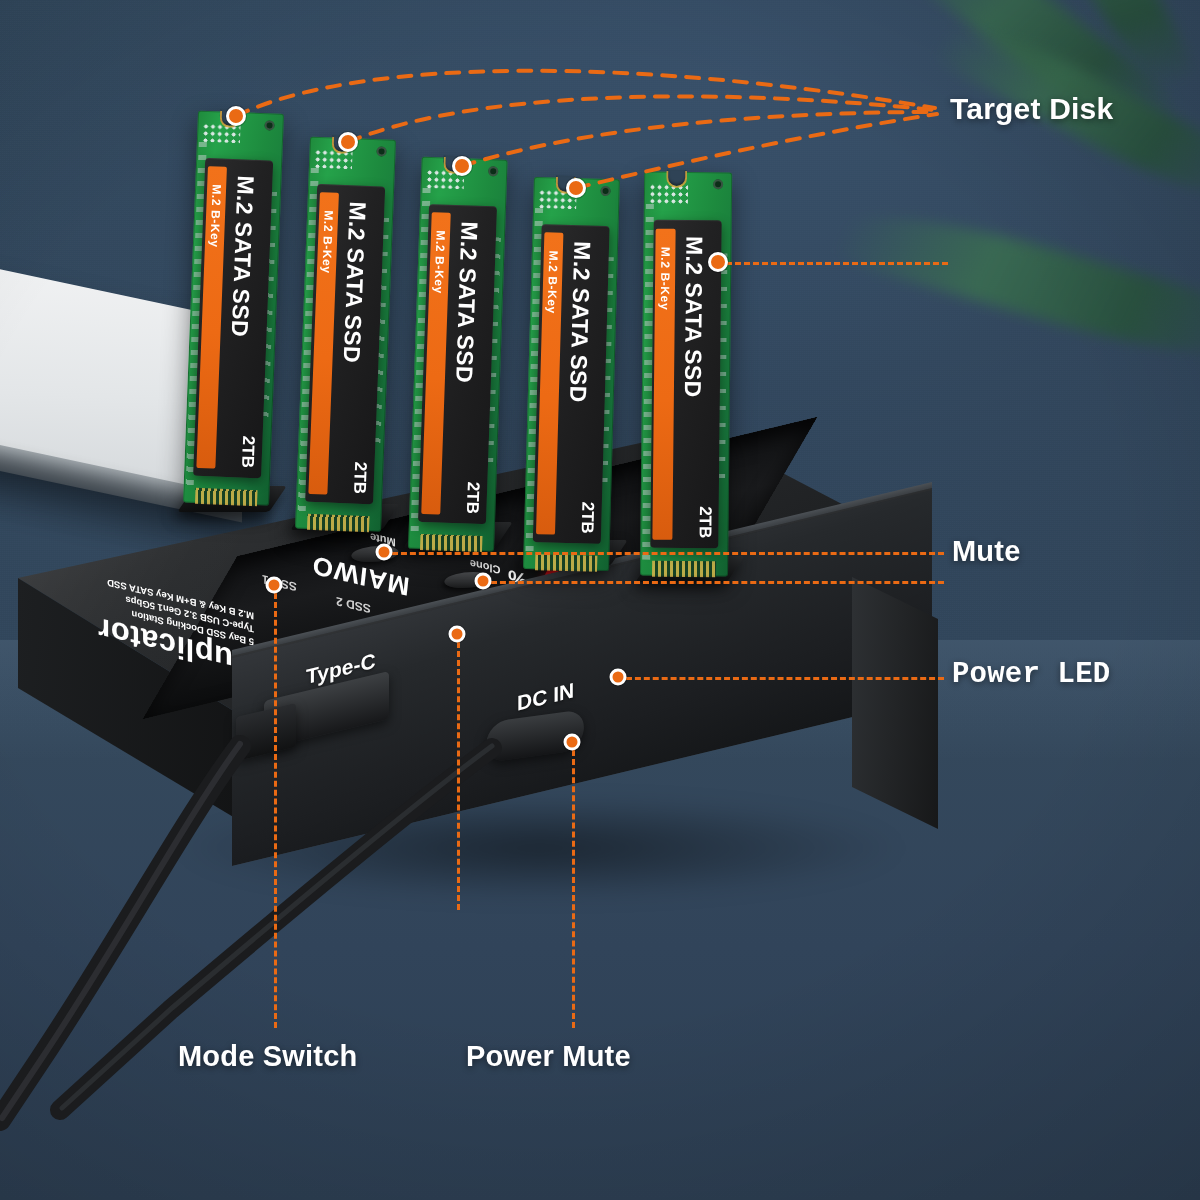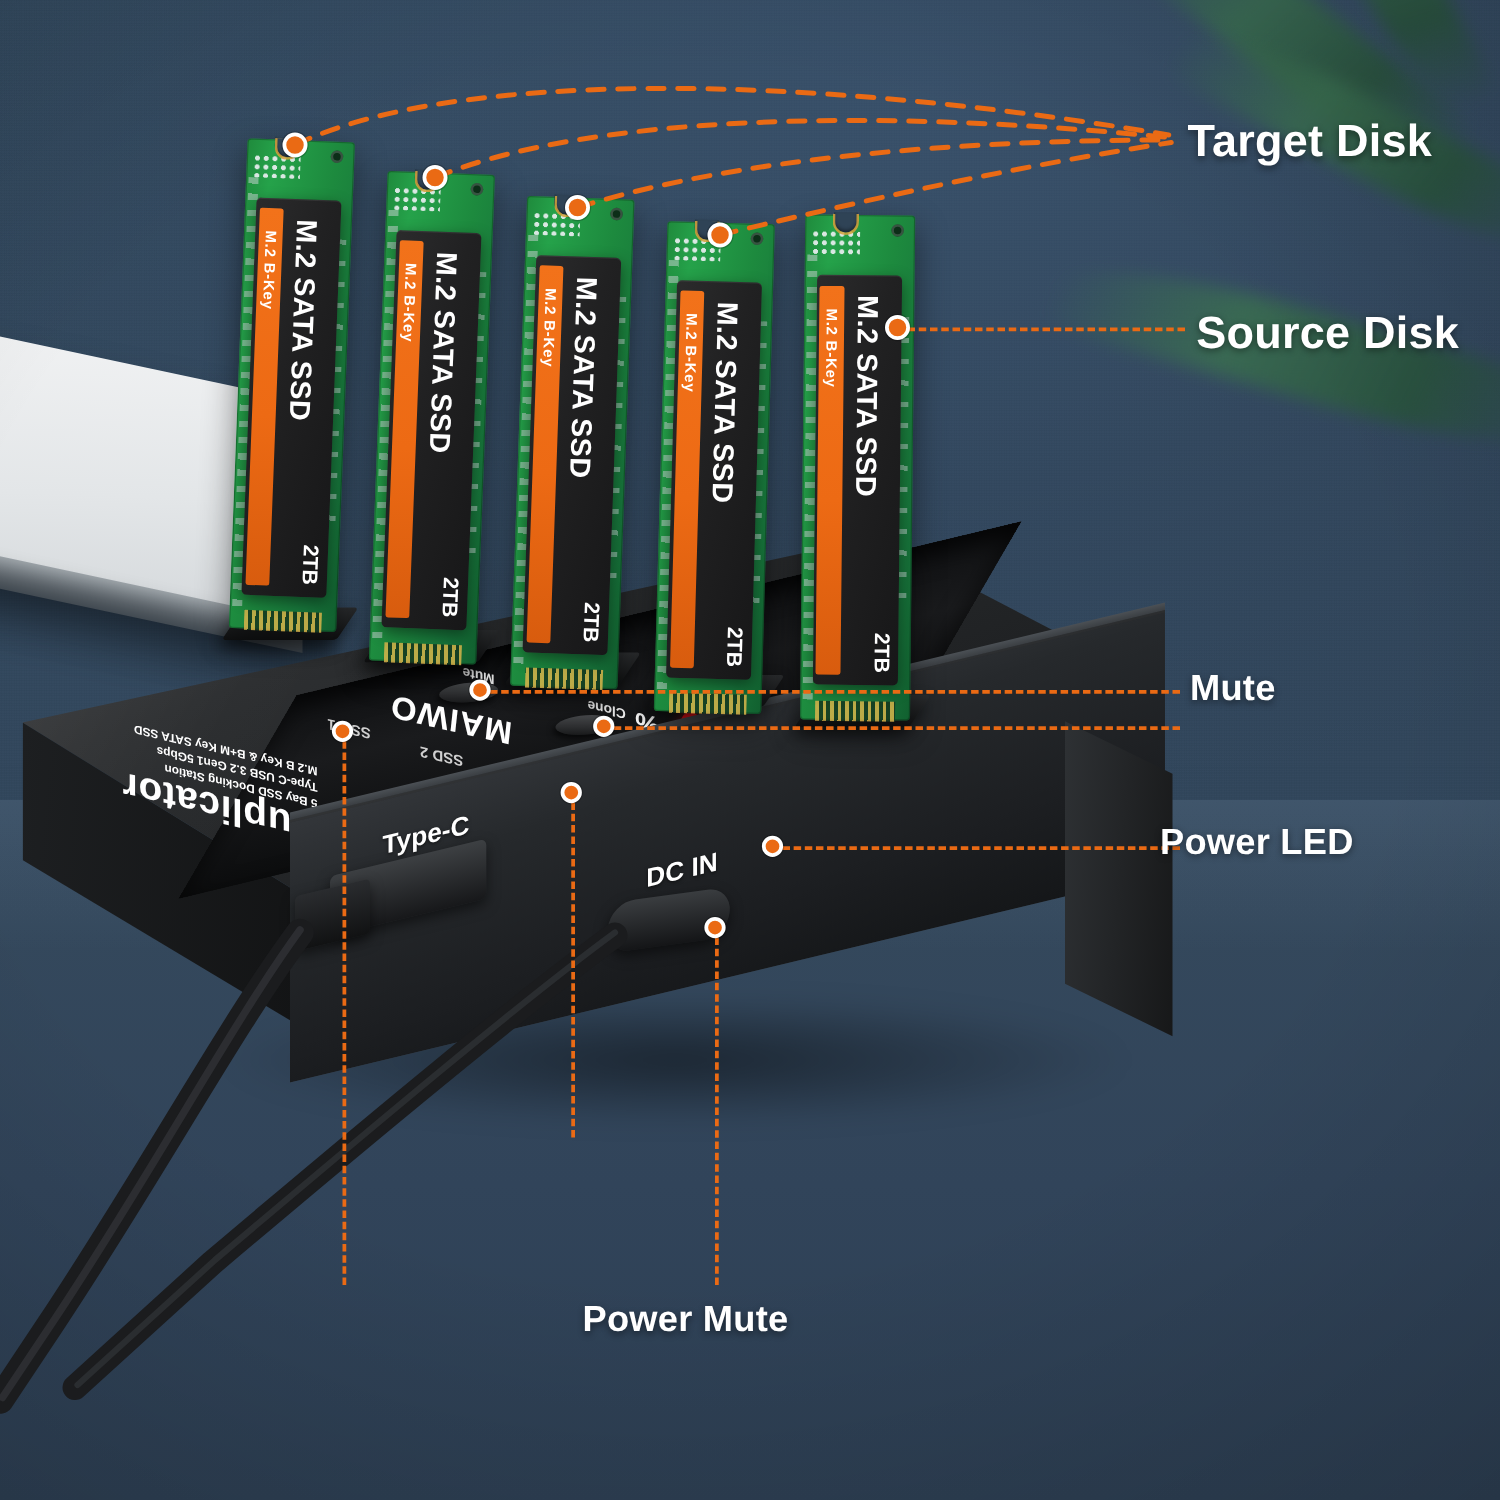--- a/index.html
+++ b/index.html
@@ -281,21 +281,21 @@
     position:absolute; width:0; border-left:3px dashed #ea6a14;
     z-index:55;
   }
   .curves{ position:absolute; left:0; top:0; width:1200px; height:1200px; z-index:56; pointer-events:none; }
 
   .clabel{
     position:absolute; color:#ffffff; font-weight:700; white-space:nowrap;
     text-shadow:0 2px 6px rgba(0,0,0,.45);
     z-index:70; font-size:29px; letter-spacing:.2px;
   }
-  .clabel.big{ font-size:36px; }
+  .clabel.big{ font-size:30px; }
 </style>
 </head>
 <body>
 
 <div id="stage">
 
   <div class="bg-base"></div>
   <div class="bg-noise"></div>
   <div class="floor"></div>
   <div class="floor-sheen"></div>
@@ -512,36 +512,36 @@
   </svg>
 
   <div class="dot" style="left:236px; top:116px;"></div>
   <div class="dot" style="left:348px; top:142px;"></div>
   <div class="dot" style="left:462px; top:166px;"></div>
   <div class="dot" style="left:576px; top:188px;"></div>
   <div class="clabel big" style="left:950px; top:92px;">Target Disk</div>
 
   <div class="dot" style="left:718px; top:262px;"></div>
   <div class="dash-h" style="left:726px; top:262px; width:222px;"></div>
-  <div class="clabel big" style="left:957px; top:245px;">Source Disk</div>
 
   <div class="dot small" style="left:384px; top:552px;"></div>
   <div class="dash-h" style="left:392px; top:552px; width:552px;"></div>
   <div class="clabel" style="left:952px; top:535px;">Mute</div>
 
   <div class="dot small" style="left:483px; top:581px;"></div>
   <div class="dash-h" style="left:491px; top:581px; width:453px;"></div>
 
   <div class="dot small" style="left:618px; top:677px;"></div>
   <div class="dash-h" style="left:626px; top:677px; width:318px;"></div>
-  <div class="clabel" style="left:928px; top:658px;">Power LED</div>
+  <div class="clabel" style="left:952px; top:658px;font-family:Liberation Mono, monospace;">Power LED</div>
 
   <div class="dot small" style="left:457px; top:634px;"></div>
   <div class="dash-v" style="left:457px; top:642px; height:268px;"></div>
 
   <div class="dot small" style="left:274px; top:585px;"></div>
   <div class="dash-v" style="left:274px; top:593px; height:435px;"></div>
+  <div class="clabel" style="left:178px; top:1040px;">Mode Switch</div>
 
   <div class="dot small" style="left:572px; top:742px;"></div>
   <div class="dash-v" style="left:572px; top:750px; height:278px;"></div>
   <div class="clabel" style="left:466px; top:1040px;">Power Mute</div>
 
 </div>
 
 </body></html>

